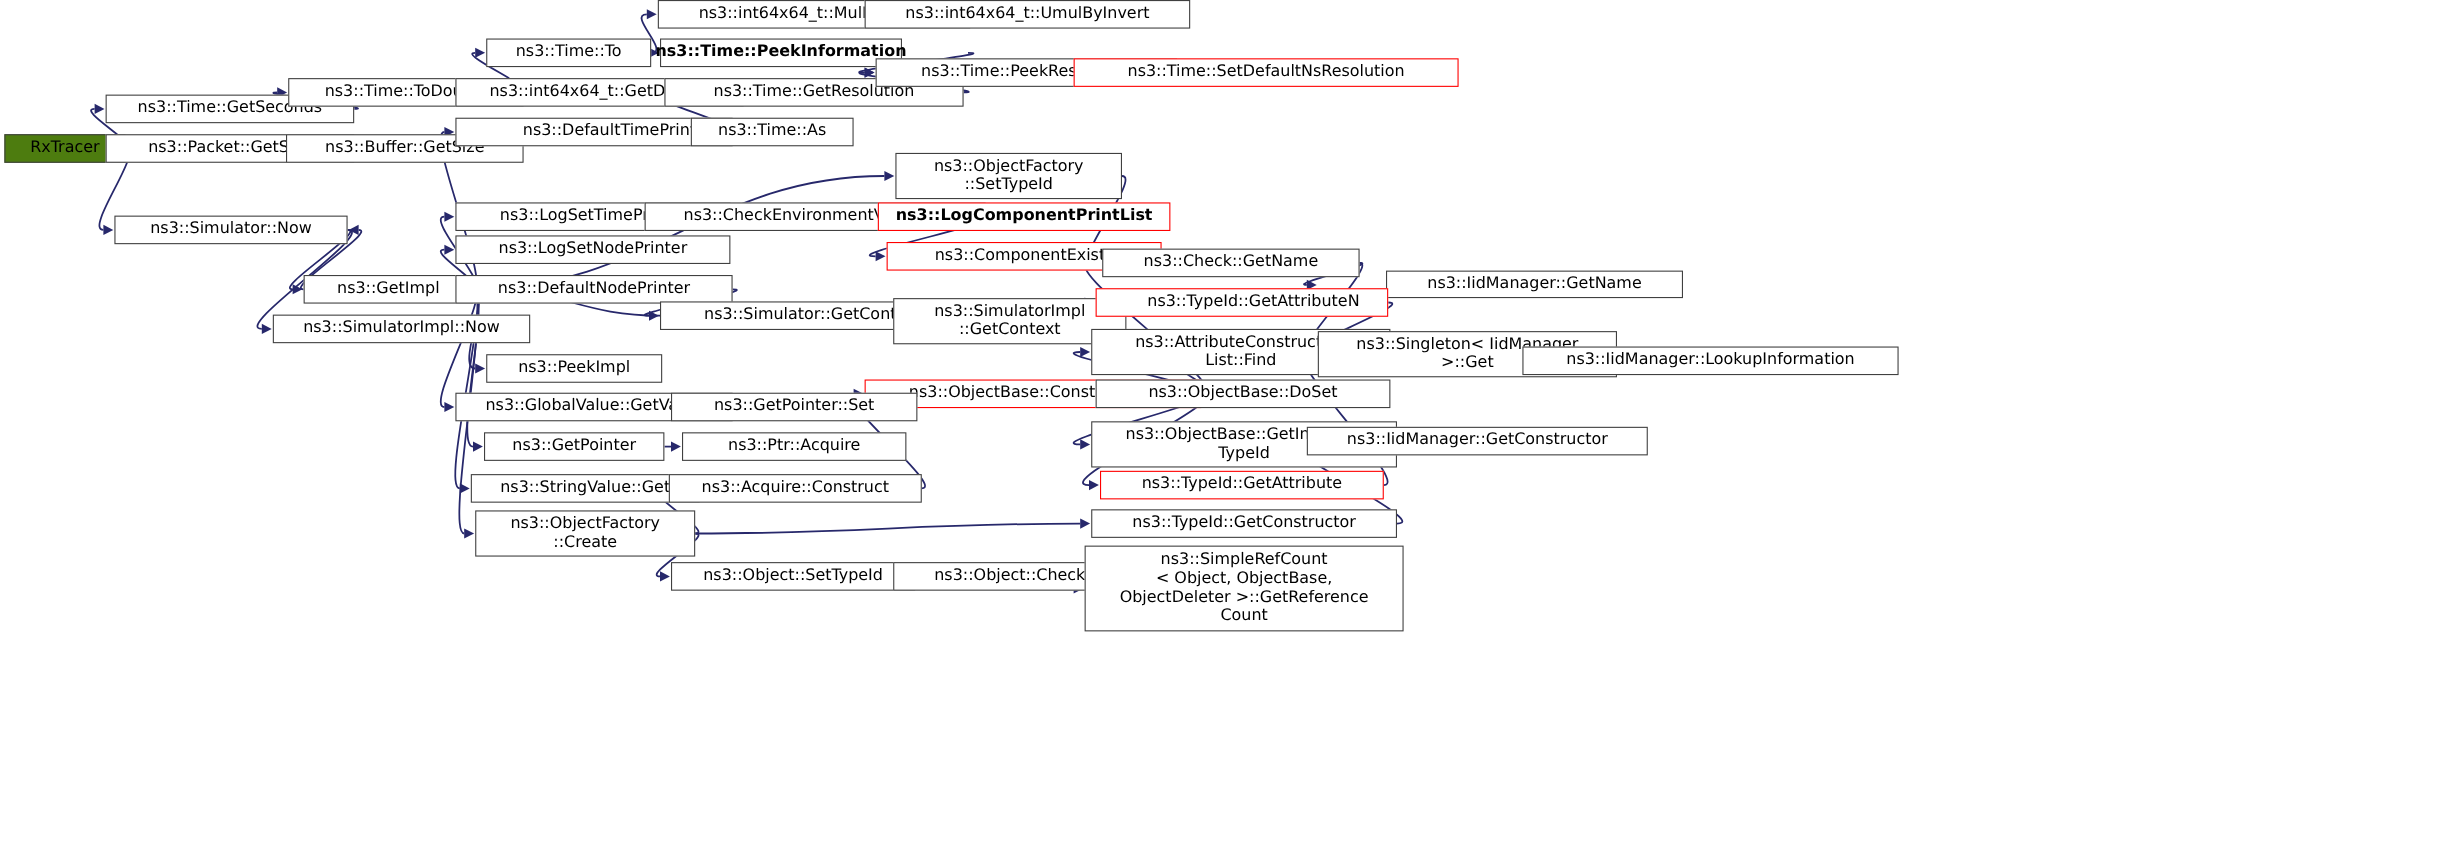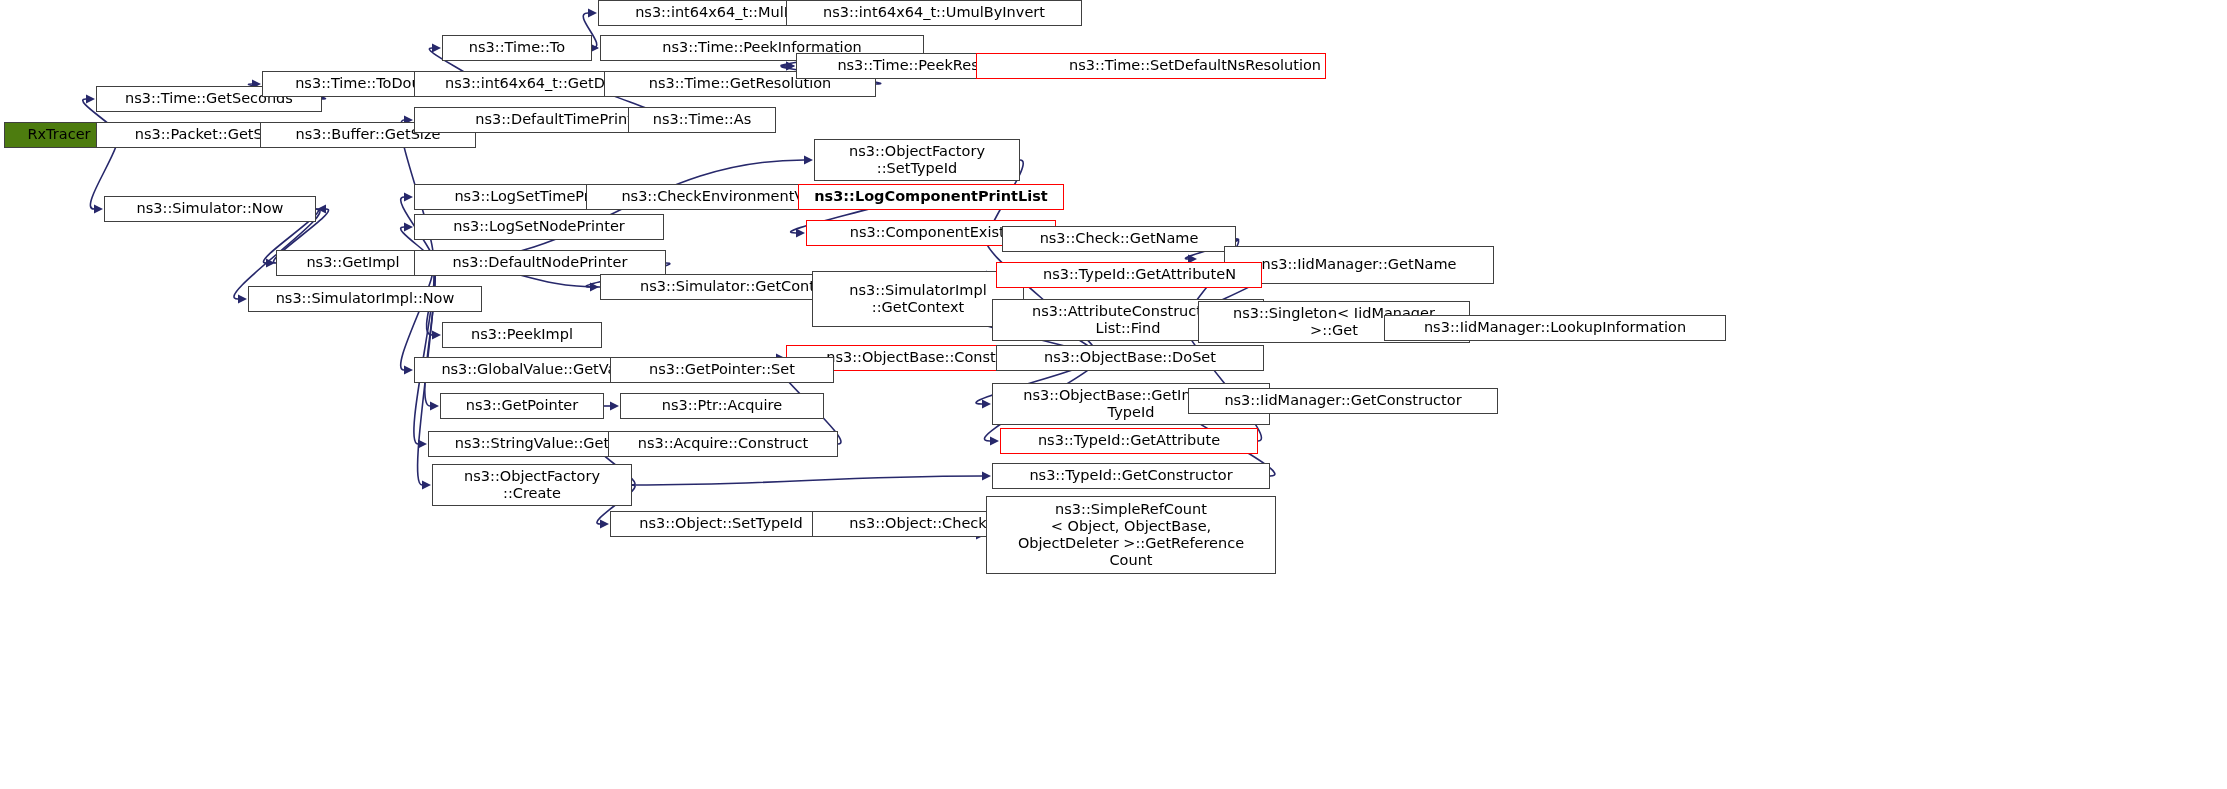--- a/index.html
+++ b/index.html
@@ -147,33 +147,33 @@
       </div>
       <div class="node" style="left: 442px; top: 35px; width: 150px; height: 26px;">
         <span>ns3::Time::To</span>
       </div>
       <div class="node" style="left: 414px; top: 71px; width: 262px; height: 26px;">
         <span>ns3::int64x64_t::GetDouble</span>
       </div>
       <div class="node" style="left: 598px; top: 0px; width: 284px; height: 26px;">
         <span>ns3::int64x64_t::MulByInvert</span>
       </div>
-      <div class="node" style="left: 600px; top: 35px; width: 324px; height: 26px;">
+      <div class="node" style="left: 600px; top: 35px; width: 220px; height: 26px; font-weight: bold;">
         <span>ns3::Time::PeekInformation</span>
       </div>
       <div class="node" style="left: 604px; top: 71px; width: 272px; height: 26px;">
         <span>ns3::Time::GetResolution</span>
       </div>
       <div class="node" style="left: 786px; top: 0px; width: 296px; height: 26px;">
         <span>ns3::int64x64_t::UmulByInvert</span>
       </div>
       <div class="node" style="left: 796px; top: 53px; width: 274px; height: 26px;">
         <span>ns3::Time::PeekResolution</span>
       </div>
-      <div class="node red" style="left: 976px; top: 53px; width: 350px; height: 26px; justify-content: flex-end;">
+      <div class="node red" style="left: 976px; top: 53px; width: 350px; height: 26px;">
         <span>ns3::Time::SetDefaultNsResolution</span>
       </div>
       <div class="node" style="left: 414px; top: 107px; width: 252px; height: 26px; padding-left: 43px;">
         <span>ns3::DefaultTimePrinter</span>
       </div>
       <div class="node" style="left: 628px; top: 107px; width: 148px; height: 26px;">
         <span>ns3::Time::As</span>
       </div>
       <div class="node" style="left: 104px; top: 196px; width: 212px; height: 26px;">
         <span>ns3::Simulator::Now</span>
@@ -199,31 +199,31 @@
       </div>
       <div class="node" style="left: 276px; top: 250px; width: 154px; height: 26px;">
         <span>ns3::GetImpl</span>
       </div>
       <div class="node" style="left: 414px; top: 250px; width: 252px; height: 26px;">
         <span>ns3::DefaultNodePrinter</span>
       </div>
       <div class="node" style="left: 600px; top: 274px; width: 278px; height: 26px;">
         <span>ns3::Simulator::GetContext</span>
       </div>
-      <div class="node" style="left: 812px; top: 271px; width: 212px; height: 56px;">
+      <div class="node" style="left: 812px; top: 271px; width: 212px; height: 42px;">
         <span>ns3::SimulatorImpl
 ::GetContext</span>
       </div>
       <div class="node" style="left: 248px; top: 286px; width: 234px; height: 26px;">
         <span>ns3::SimulatorImpl::Now</span>
       </div>
       <div class="node" style="left: 1002px; top: 226px; width: 234px; height: 26px;">
         <span>ns3::Check::GetName</span>
       </div>
-      <div class="node" style="left: 1224px; top: 246px; width: 270px; height: 38px;">
+      <div class="node" style="left: 1260px; top: 246px; width: 270px; height: 25px;">
         <span>ns3::IidManager::GetName</span>
       </div>
       <div class="node red" style="left: 996px; top: 262px; width: 266px; height: 26px; padding-left: 21px;">
         <span>ns3::TypeId::GetAttributeN</span>
       </div>
       <div class="node" style="left: 992px; top: 299px; width: 272px; height: 42px;">
         <span>ns3::AttributeConstruction
 List::Find</span>
       </div>
       <div class="node" style="left: 1198px; top: 301px; width: 272px; height: 42px;">

